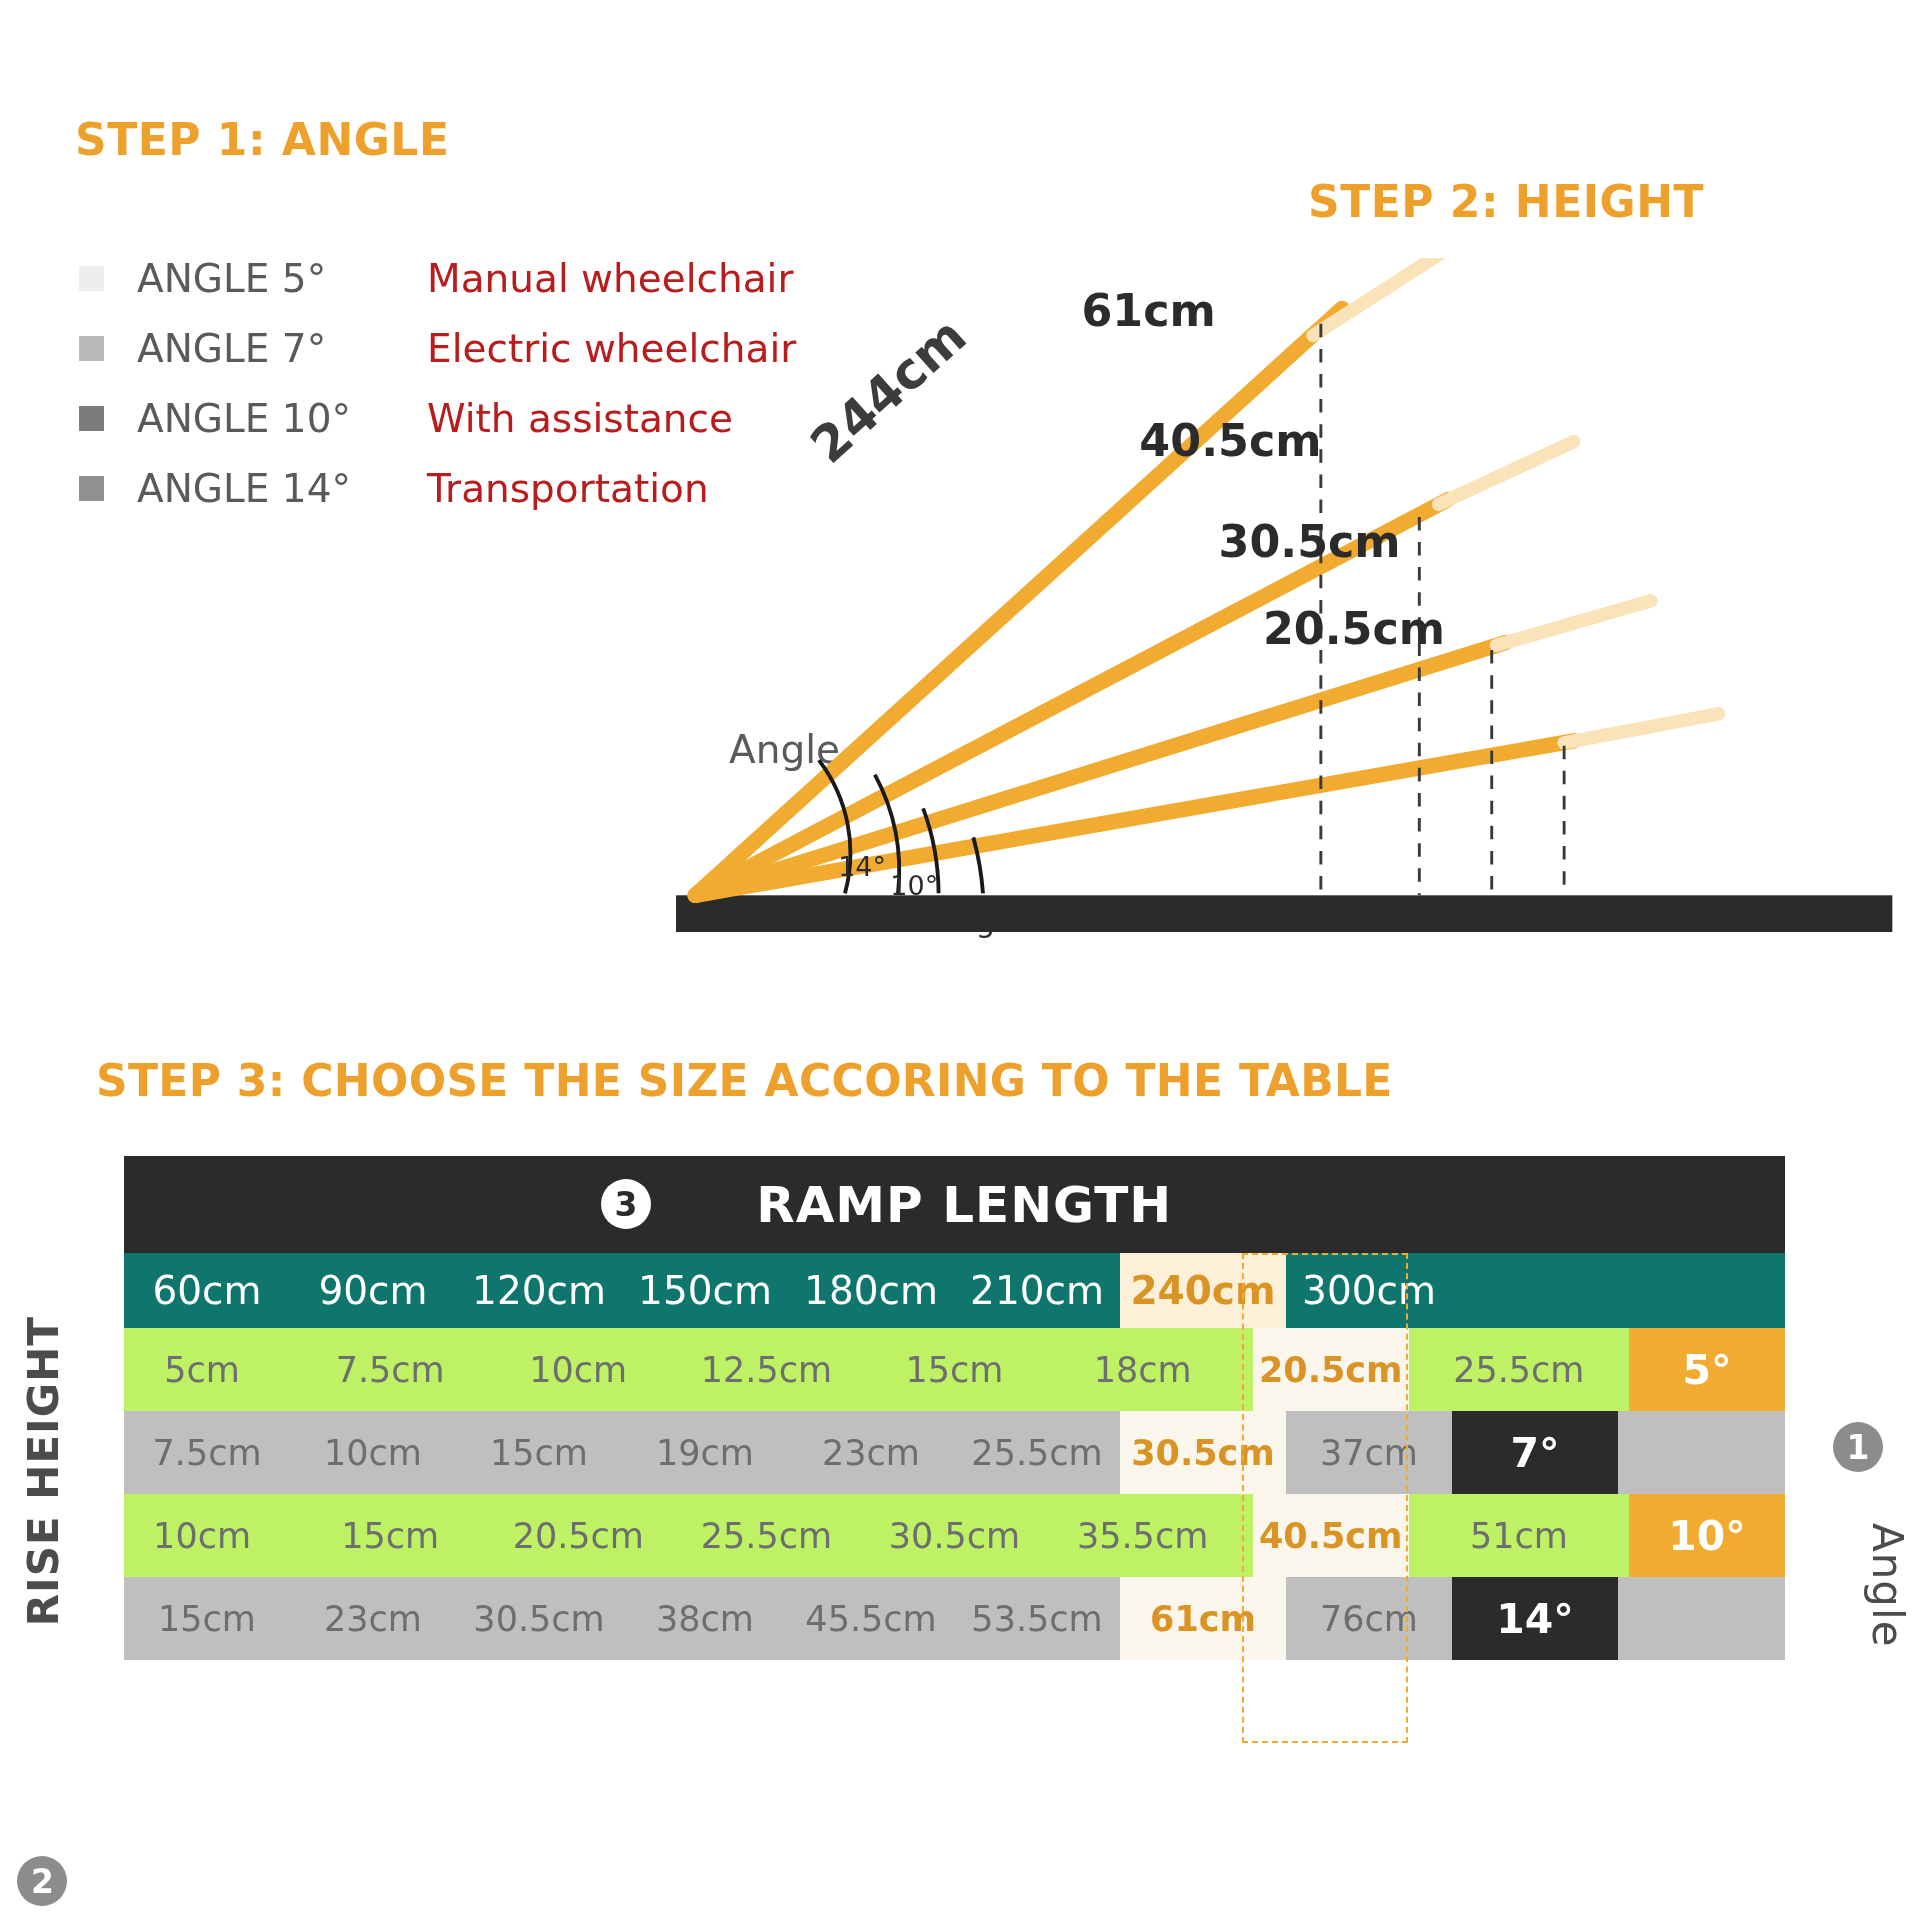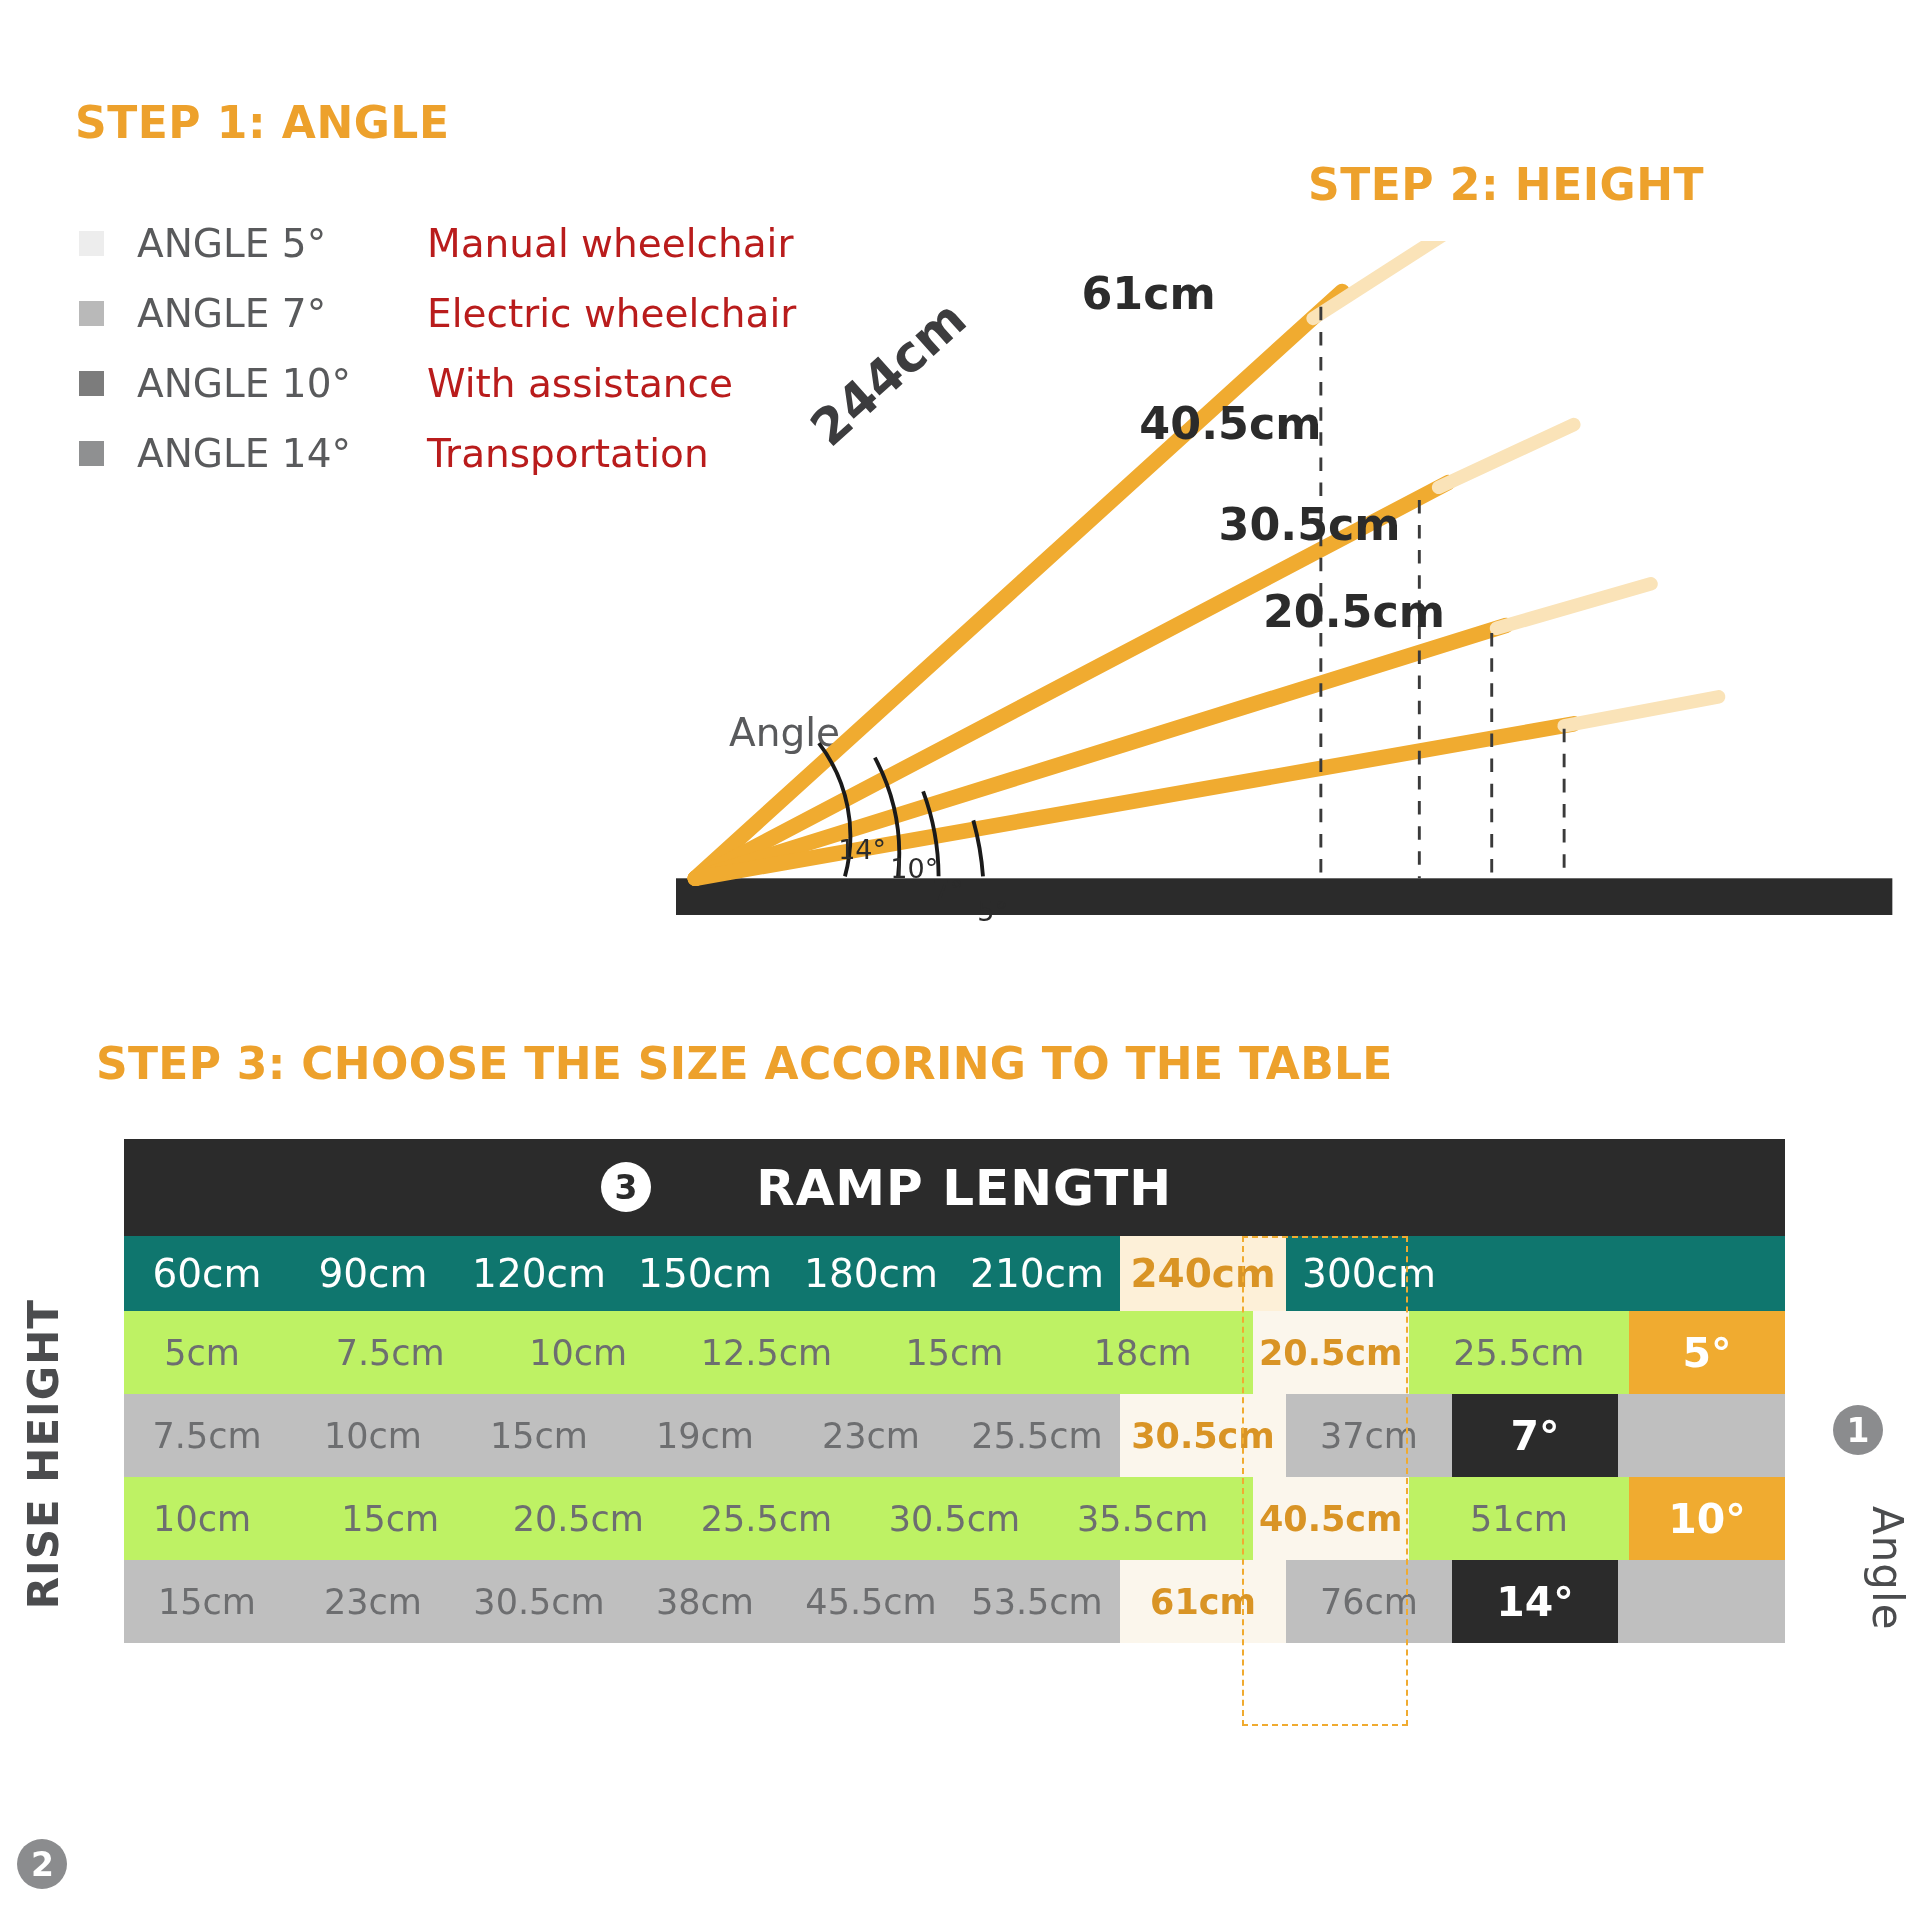--- a/index.html
+++ b/index.html
@@ -12,36 +12,37 @@
     height: 1931px;
     font-family: "DejaVu Sans", sans-serif;
     color: #58595b;
     position: relative;
     overflow: hidden;
   }
   .page {
     position: relative;
     width: 1931px;
     height: 1659px;
+    margin-top: 17px;
   }
 
   
   .step1-title {
     position: absolute;
     left: 75px;
     top: 97px;
     font-size: 44px;
     font-weight: bold;
     color: #eda12c;
     letter-spacing: 0.5px;
   }
   .legend {
     position: absolute;
     left: 79px;
-    top: 208px;
+    top: 226px;
     width: 869px;
   }
   .legend-row {
     display: flex;
     align-items: center;
     height: 70px;
   }
   .legend-swatch {
     width: 25px;
     height: 25px;

